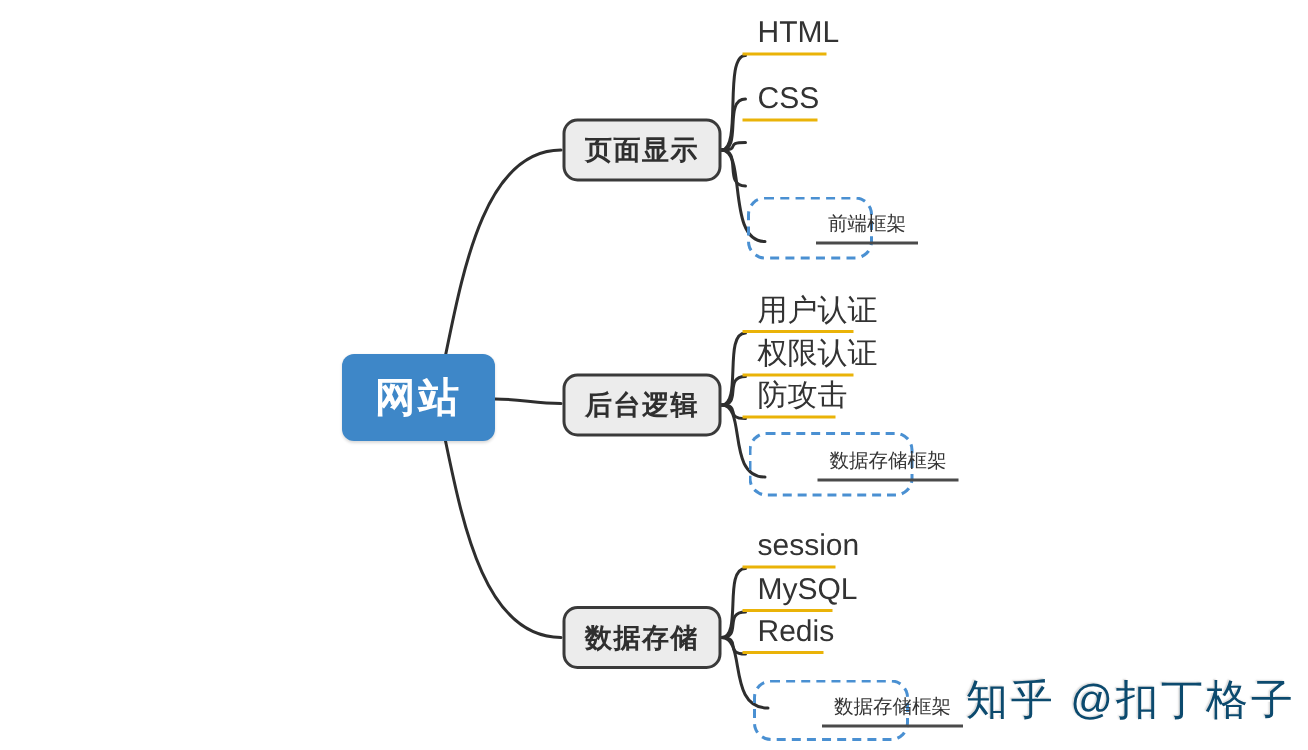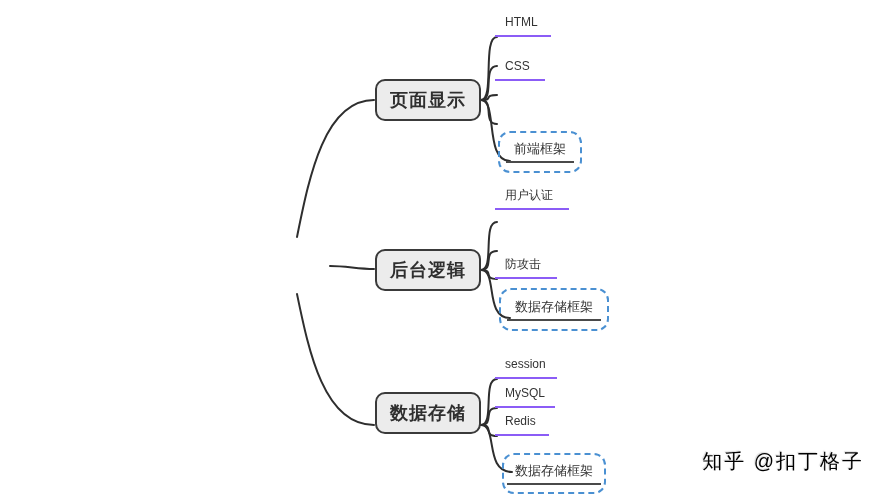--- a/index.html
+++ b/index.html
@@ -15,36 +15,36 @@
     color:#ffffff;font-size:27px;font-weight:bold;letter-spacing:2px;
     box-shadow:0 1px 2px rgba(0,0,0,0.15);
   }
   .branch{
     left:375px;width:106px;height:42px;
     background:#ececec;border:2px solid #3a3a3a;border-radius:10px;
     color:#2f2f2f;font-size:18px;font-weight:bold;letter-spacing:1px;
   }
   .leaf{
     position:absolute;left:495px;height:26px;box-sizing:border-box;
-    border-bottom:2px solid #8b5cf6;
-    color:#333333;font-size:12px;line-height:22px;
+    border-bottom:2px solid #eab308;
+    color:#333333;font-size:20px;line-height:22px;
     padding-left:10px;white-space:nowrap;z-index:2;
   }
   .fw-box{
     position:absolute;box-sizing:border-box;z-index:2;
     border:2px dashed #4a90d2;border-radius:12px;
-    display:flex;align-items:center;justify-content:center;
+    display:flex;align-items:center;justify-content:flex-start;padding-left:44px;
   }
   .fw-label{
     color:#333333;font-size:13px;line-height:16px;white-space:nowrap;
     border-bottom:2px solid #4a4a4a;padding:0 8px 4px 8px;
   }
   .watermark{
     position:absolute;right:8px;top:448px;z-index:3;
-    color:#000000;font-size:20px;letter-spacing:2px;white-space:nowrap;
+    color:#0c4a6e;font-size:28px;letter-spacing:2px;white-space:nowrap;
     text-shadow:1px 1px 0 #ffffff,-1px -1px 1px rgba(170,170,170,0.45);
     margin-left:36px;
   }
 </style>
 </head>
 <body>
 
 <div class="canvas">
 
   <svg class="wires" width="872" height="500" viewBox="0 0 872 500">
@@ -65,29 +65,31 @@
       <path d="M 481 270 C 495 270 482 279 497 279"></path>
       <path d="M 481 270 C 498 270 484 318 510 318"></path>
 
       <path d="M 481 425 C 495 425 482 379 497 379"></path>
       <path d="M 481 425 C 495 425 482 408 497 408"></path>
       <path d="M 481 425 C 495 425 482 436 497 436"></path>
       <path d="M 481 425 C 498 425 484 472 512 472"></path>
     </g>
   </svg>
 
+  <div class="node root">网站</div>
 
   <div class="node branch" style="top:79px">页面显示</div>
   <div class="node branch" style="top:249px">后台逻辑</div>
-  <div class="node branch" style="top:392px">数据存储</div>
+  <div class="node branch" style="top:404px">数据存储</div>
 
   <div class="leaf" style="top:11px;width:56px">HTML</div>
   <div class="leaf" style="top:55px;width:50px">CSS</div>
 
-  <div class="leaf" style="top:184px;width:74px">用户认证</div>
+  <div class="leaf" style="top:196px;width:74px">用户认证</div>
+  <div class="leaf" style="top:225px;width:74px">权限认证</div>
   <div class="leaf" style="top:253px;width:62px">防攻击</div>
 
   <div class="leaf" style="top:353px;width:62px">session</div>
   <div class="leaf" style="top:382px;width:60px">MySQL</div>
   <div class="leaf" style="top:410px;width:54px">Redis</div>
 
   <div class="fw-box" style="left:498px;top:131px;width:84px;height:42px">
     <span class="fw-label">前端框架</span>
   </div>
   <div class="fw-box" style="left:499px;top:288px;width:110px;height:43px">

